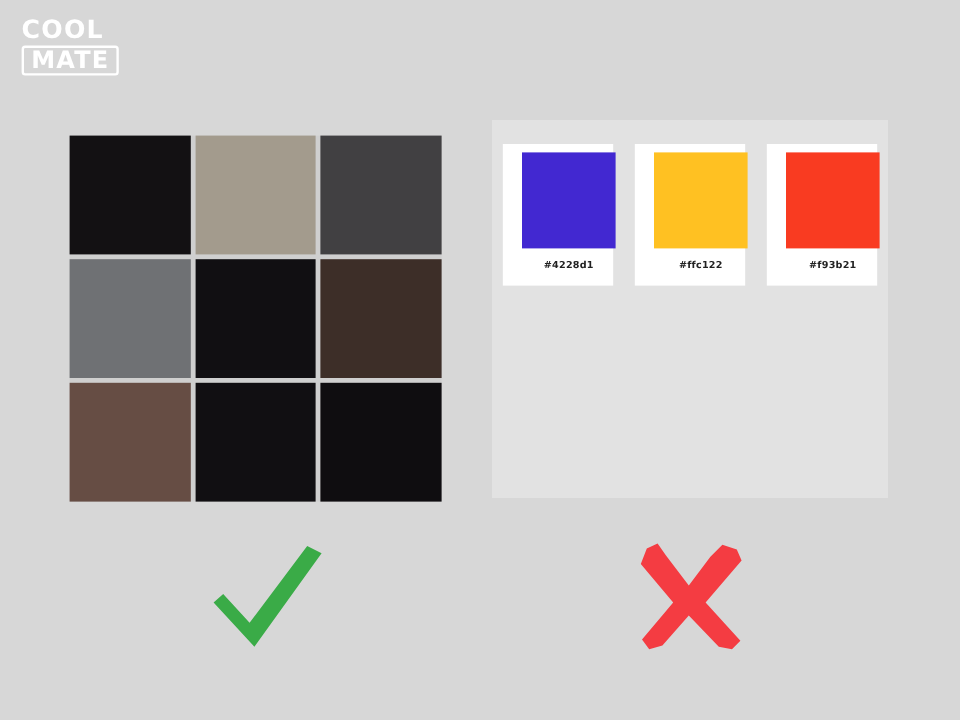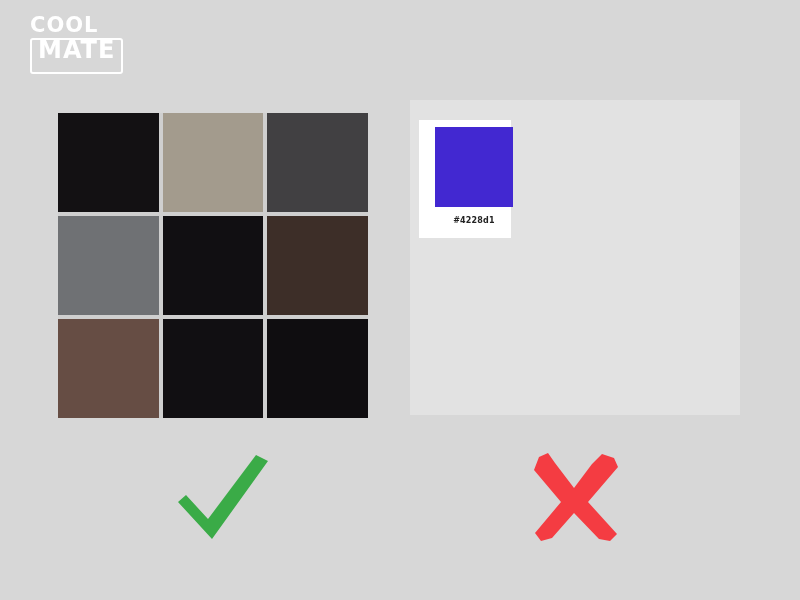--- a/index.html
+++ b/index.html
@@ -12,43 +12,43 @@
     height: 600px;
     background: #d7d7d7;
     font-family: "Liberation Sans", sans-serif;
     overflow: hidden;
     position: relative;
   }
 
   
   #brand-logo {
     position: absolute;
-    left: 30px;
+    left: 18px;
     top: 14px;
     width: 130px;
     height: 52px;
   }
   #brand-logo .logo-cool {
     font-family: "DejaVu Sans", sans-serif;
     font-weight: bold;
     font-size: 21px;
     letter-spacing: 1px;
     color: #ffffff;
     line-height: 22px;
     display: block;
   }
   #brand-logo .logo-mate {
     display: inline-block;
     margin-top: 2px;
-    padding: 1px 6px 12px 6px;
+    padding: 1px 6px 1px 6px;
     border: 2px solid #ffffff;
     border-radius: 3px;
     font-family: "DejaVu Sans", sans-serif;
     font-weight: bold;
-    font-size: 24px;
+    font-size: 20px;
     letter-spacing: 1px;
     color: #ffffff;
     line-height: 19px;
   }
 
   
   #muted-grid {
     position: absolute;
     left: 58px;
     top: 113px;
@@ -145,20 +145,28 @@
   <div class="swatch-cell" style="background-color: rgb(102, 77, 68);"></div>
   <div class="swatch-cell" style="background-color: rgb(17, 15, 18);"></div>
   <div class="swatch-cell" style="background-color: rgb(15, 13, 16);"></div>
 </div>
 
 <div id="bright-panel" style="background: rgb(226, 226, 226);">
   <div class="swatch-card">
     <div class="chip" style="background-color: rgb(66, 40, 209);"></div>
     <div class="hex-label">#4228d1</div>
   </div>
+  <div class="swatch-card">
+    <div class="chip" style="background-color: rgb(255, 193, 34);"></div>
+    <div class="hex-label">#ffc122</div>
+  </div>
+  <div class="swatch-card">
+    <div class="chip" style="background-color: rgb(249, 59, 33);"></div>
+    <div class="hex-label">#f93b21</div>
+  </div>
 </div>
 
 <div id="verdict-good">
   <svg viewBox="0 0 110 100" xmlns="http://www.w3.org/2000/svg">
     <path d="M10 57 L18 50 L40 74 L88 10 L100 16 L44 94 Z" fill="#3aab47"></path>
   </svg>
 </div>
 
 <div id="verdict-bad">
   <svg viewBox="0 0 110 100" xmlns="http://www.w3.org/2000/svg">

